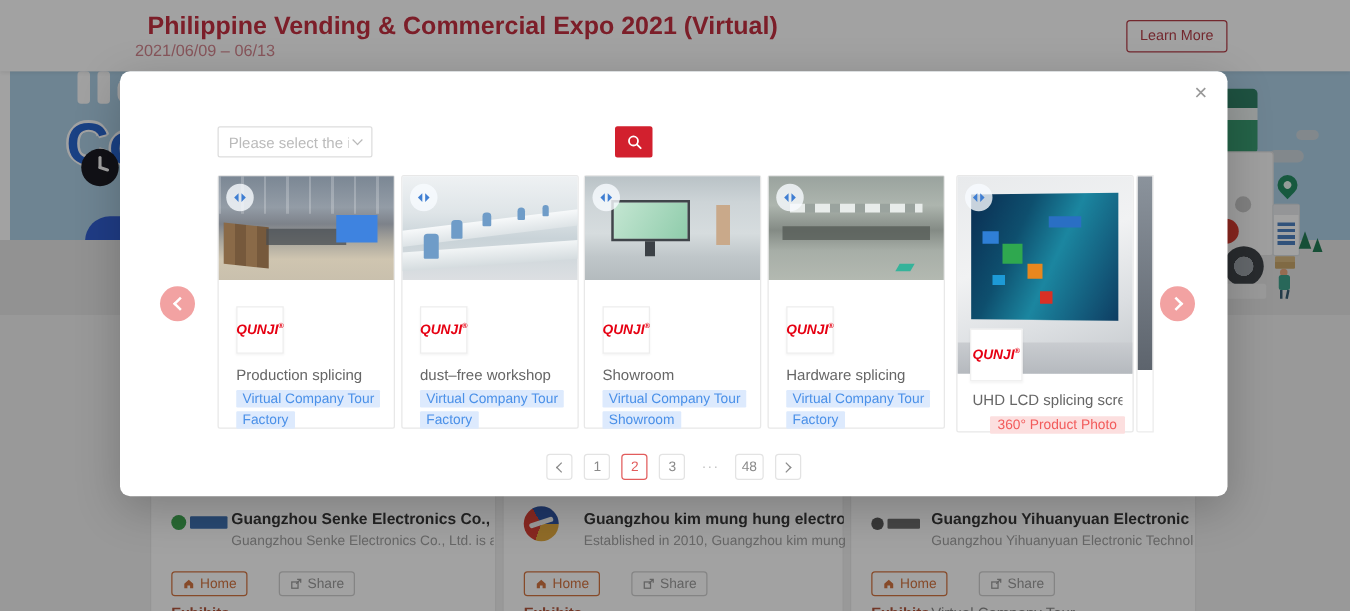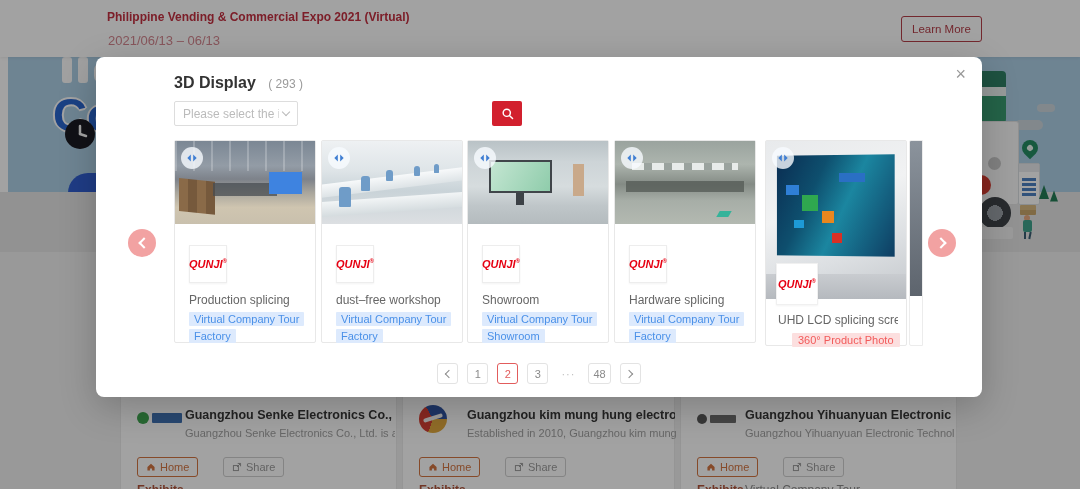--- a/index.html
+++ b/index.html
@@ -3,21 +3,21 @@
 <meta charset="utf-8">
 <style>
   * { margin:0; padding:0; box-sizing:border-box; }
   html,body { width:1080px; height:489px; overflow:hidden; }
   body { position:relative; font-family:"Liberation Sans", sans-serif; background:#fff; }
 
   
   .page { position:absolute; inset:0; }
 
   .header { position:absolute; left:0; top:0; right:0; height:57px; background:#fff; box-shadow:0 1px 3px rgba(0,0,0,.08); }
-  .hdr-title { position:absolute; left:107px; top:10px; font-size:12px; font-weight:bold; color:#c22b3c; }
+  .hdr-title { position:absolute; left:118px; top:10px; font-size:20px; font-weight:bold; color:#c22b3c; }
   .hdr-date  { position:absolute; left:108px; top:33px; font-size:13px; color:#d4848d; }
   .btn-exh   { position:absolute; left:789px; top:16px; height:26px; padding:0 10px; background:#b42234; color:#fff;
                font-size:11.5px; font-weight:bold; border:none; border-radius:3px; line-height:26px; cursor:pointer; }
   .btn-learn { position:absolute; left:901px; top:16px; height:26px; padding:0 10px; background:transparent; color:#b43a45;
                font-size:11.5px; border:1px solid #b43a45; border-radius:3px; line-height:24px; cursor:pointer; }
 
   .banner { position:absolute; left:8px; right:0; top:57px; height:135px; background:#accfe6; overflow:visible; }
   .big-co { position:absolute; left:45px; top:30px; font-size:47px; font-weight:800; color:#2563cf;
             text-shadow:-2px 0 0 #fff, 2px 0 0 #fff, 0 -2px 0 #fff, 0 2px 0 #fff, -1px -1px 0 #fff, 1px 1px 0 #fff; }
   .frag { position:absolute; background:#fdfdfd; border-radius:3px; }
@@ -211,21 +211,21 @@
       <div class="boxes"></div>
         <div class="head"></div>
         <div class="body"></div>
         <div class="leg1"></div>
         <div class="leg2"></div>
     </div>
   </div>
 
   <div class="header">
     <div class="hdr-title">Philippine Vending &amp; Commercial Expo 2021 (Virtual)</div>
-    <div class="hdr-date">2021/06/13 – 06/13</div>
+    <div class="hdr-date">2021/06/09 – 06/13</div>
     <button class="btn-learn">Learn More</button>
   </div>
 
   <div class="exh-card" style="left:120px;width:277px;">
     <div class="logo1">
         <div class="g"></div>
         <div class="b"></div>
       </div>
     <div class="exh-name">Guangzhou Senke Electronics Co., Ltd.</div>
     <div class="exh-desc">Guangzhou Senke Electronics Co., Ltd. is a hi</div>
@@ -288,24 +288,20 @@
     <div class="exh-exhibits">Exhibits</div>
     <div class="exh-tour">Virtual Company Tour</div>
   </div>
 </div>
 
 <div class="overlay"></div>
 
 <div class="modal">
   <div class="m-close">×</div>
 
-  <div class="m-titlerow">
-    <span class="m-title">3D Display</span>
-    <span class="m-count">( 293 )</span>
-  </div>
 
   <div class="m-select">
     <span class="ph">Please select the in...</span>
     <span class="chev-down"></span>
   </div>
   <button class="m-search">
     <svg width="13" height="13" viewBox="0 0 18 18">
       <circle cx="8" cy="8" r="5" fill="none" stroke="#fff" stroke-width="2"></circle>
       <line x1="12" y1="12" x2="16" y2="16" stroke="#fff" stroke-width="2" stroke-linecap="round"></line>
     </svg>

